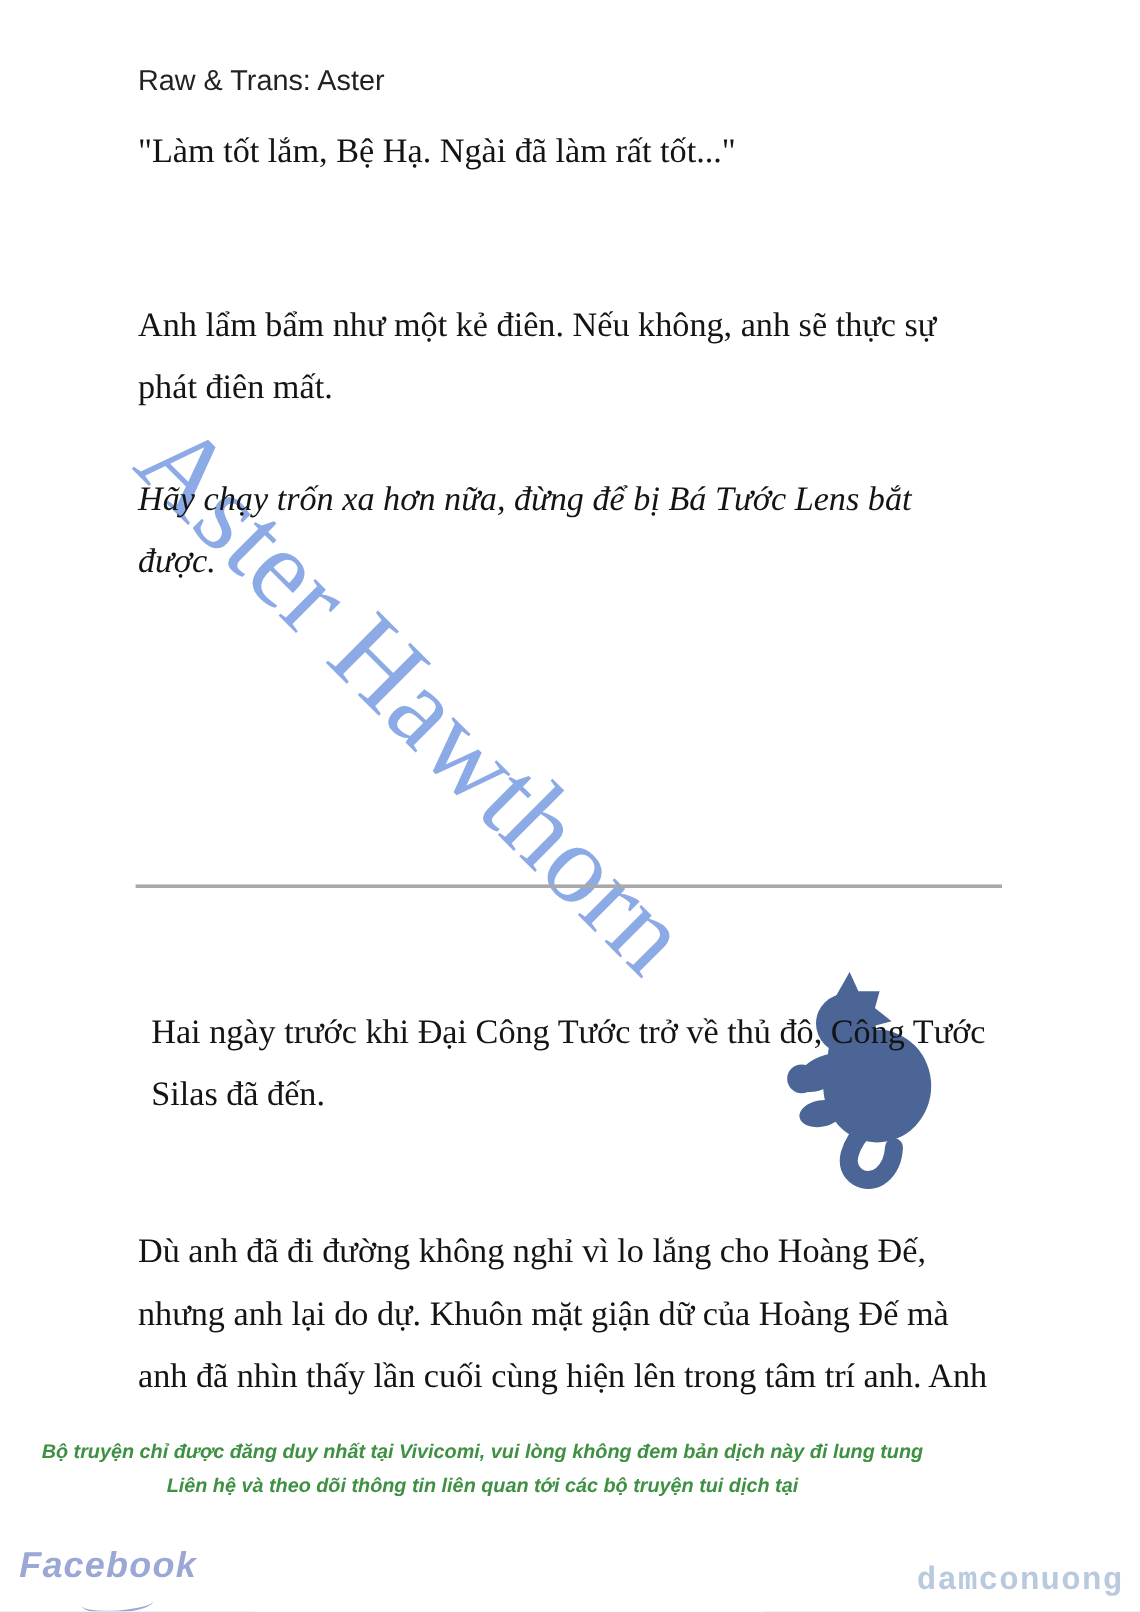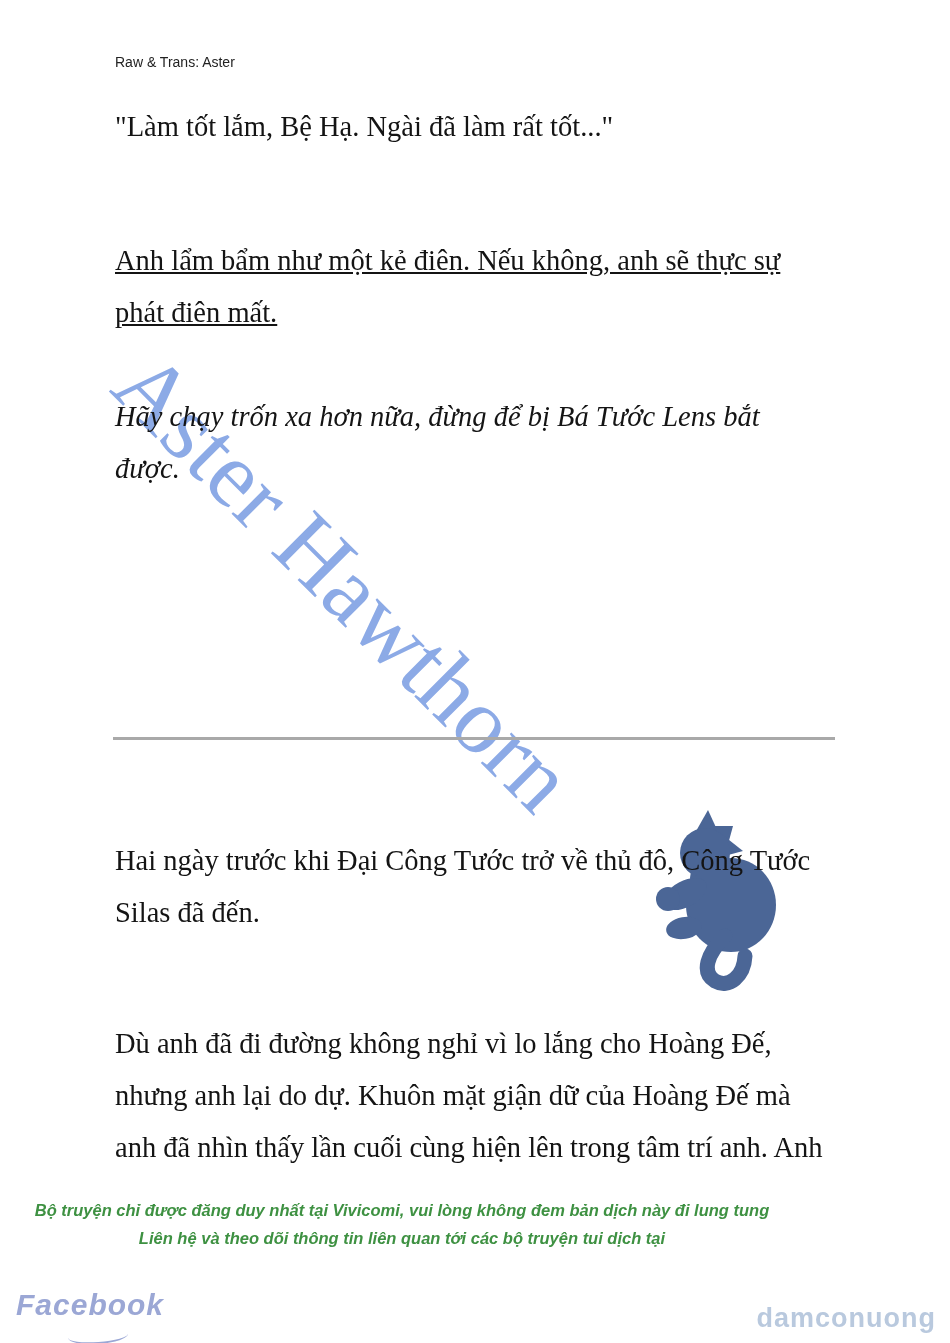--- a/index.html
+++ b/index.html
@@ -7,35 +7,35 @@
     position:relative;
     width:950px;height:1343px;
     background:#ffffff;
     overflow:hidden;
     font-family:"Liberation Serif", serif;
     color:#141414;
   }
   .credit{
     position:absolute;left:115px;top:54px;
     font-family:"Liberation Sans", sans-serif;
-    font-size:14px;color:#222;
+    font-size:24px;color:#222;
     z-index:3;
   }
   .para{
     position:absolute;left:115px;width:740px;
     font-size:28.5px;line-height:52px;
     white-space:pre-line;
     z-index:3;
   }
   .para.italic{font-style:italic;}
   .p0{top:101px;}
-  .p1{top:235px;text-decoration:underline;}
+  .p1{top:246px;}
   .p2{top:391px;}
   .p3{top:591px;}
-  .p4{top:835px;}
+  .p4{top:835px;margin-left:11px;}
   .p5{top:1018px;}
   .divider{
     position:absolute;left:113px;top:737px;
     width:722px;height:3px;background:#a9a9a9;
     z-index:3;
   }
   .watermark{
     position:absolute;left:131px;top:314px;
     font-family:"Liberation Serif", serif;
     font-size:94px;color:#8caae6;
@@ -71,21 +71,21 @@
   }
   .logo-swash{
     position:absolute;left:52px;top:40px;
     width:60px;height:14px;
     border-bottom:2.5px solid #9ba7d5;
     border-radius:0 0 60% 60%;
     transform:rotate(-4deg);
   }
   .site-mark{
     position:absolute;right:14px;top:1303px;
-    font-family:Liberation Sans, sans-serif;
+    font-family:Liberation Mono, monospace;
     font-size:27px;font-weight:bold;letter-spacing:1px;
     color:#b9c9de;
     text-shadow:0 0 5px #ffffff,0 0 2px #ffffff;
     z-index:3;
   }
 </style>
 </head>
 <body>
 
 <div class="page">

